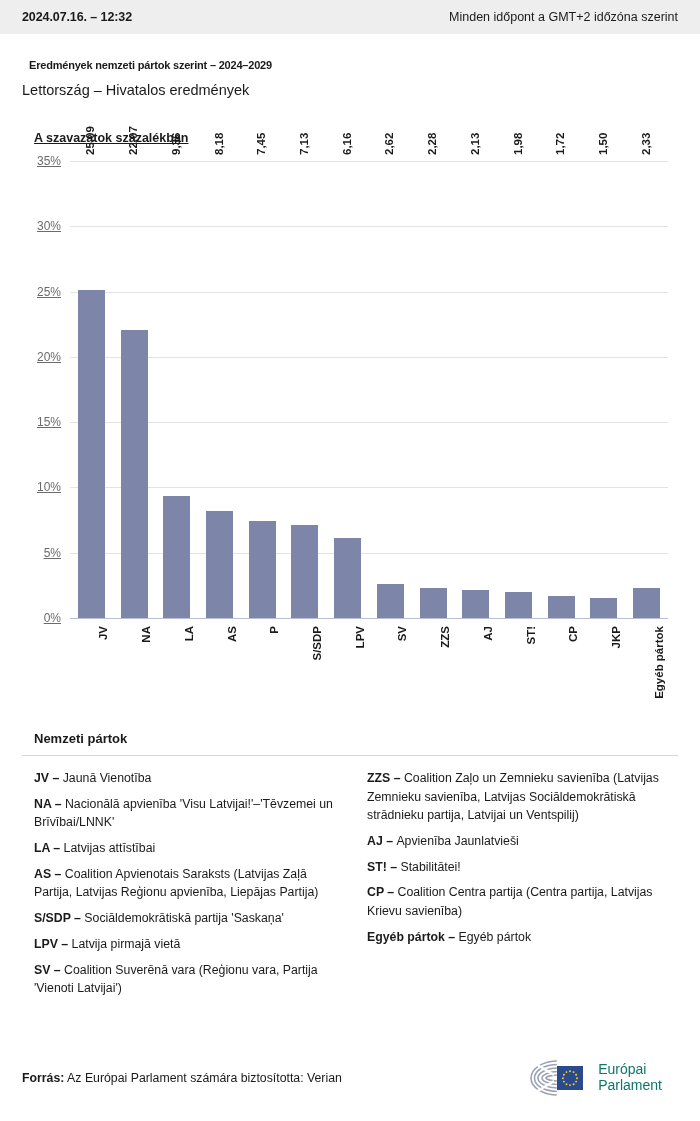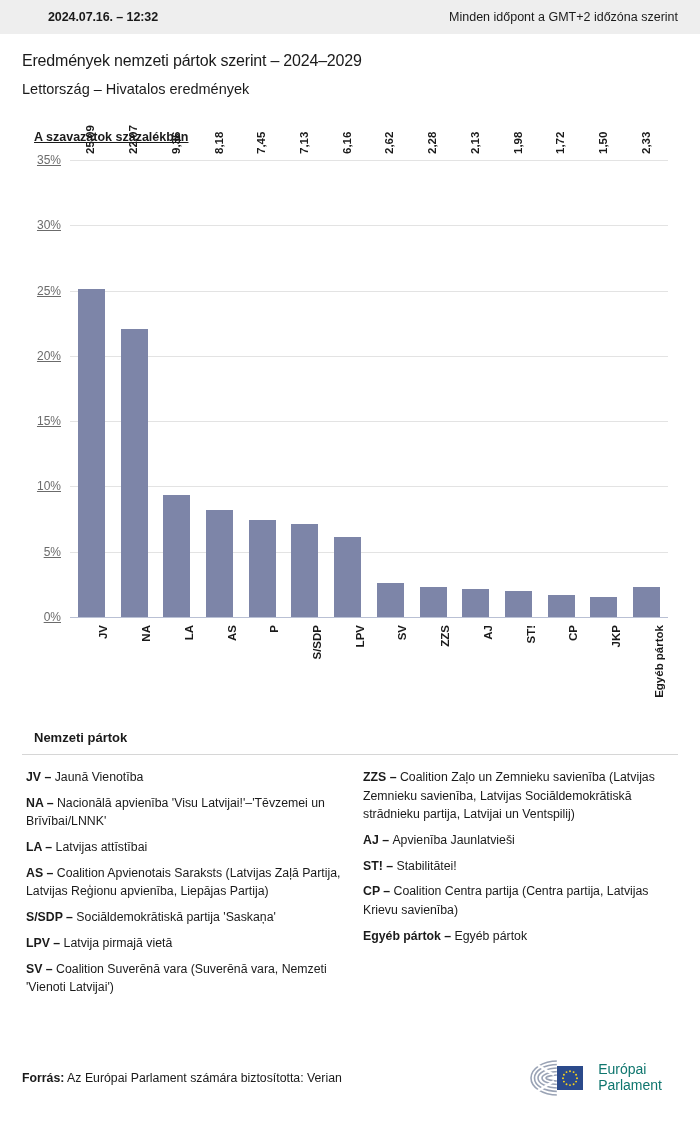--- a/index.html
+++ b/index.html
@@ -24,34 +24,33 @@
     align-items: center;
     justify-content: space-between;
     padding: 0 22px;
     box-sizing: border-box;
   }
   .topbar-time {
     font-size: 12.5px;
     font-weight: bold;
     letter-spacing: -0.1px;
     color: #1a1a1a;
-    margin-left: 26px;
   }
   .topbar-tz {
     font-size: 12.5px;
     color: #1a1a1a;
   }
 
   
   .titles { padding: 18px 22px 0 22px; }
   .chart-title {
-    font-size: 16px;
-    font-weight: normal;
+    font-size: 11px;
+    font-weight: bold;
     letter-spacing: -0.2px;
-    margin: 0;
+    margin: 7px;
   }
   .chart-subtitle {
     font-size: 14.5px;
     margin: 11px 0 0 0;
     color: #1a1a1a;
     font-weight: normal;
   }
   .axis-title {
     font-size: 12.5px;
     font-weight: bold;
@@ -156,21 +155,21 @@
     margin: 0 0 9px 12px;
   }
   .legend-rule {
     height: 1px;
     background: #d6d6d6;
     margin: 0 0 13px 0;
   }
   .legend-cols {
     display: flex;
     gap: 22px;
-    margin-left: 4px;
+    margin-left: 12px;
   }
   .legend-col {
     flex: 1 1 0;
   }
   .legend-item {
     font-size: 12.3px;
     line-height: 1.52;
     margin-bottom: 7px;
     color: #1a1a1a;
   }
@@ -372,21 +371,21 @@
   <div class="legend-title">Nemzeti pártok</div>
   <div class="legend-rule"></div>
   <div class="legend-cols">
     <div class="legend-col" id="legend-left">
         <div class="legend-item"><span class="legend-abbr">JV – </span><span>Jaunā Vienotība</span></div>
         <div class="legend-item"><span class="legend-abbr">NA – </span><span>Nacionālā apvienība 'Visu Latvijai!'–'Tēvzemei un Brīvībai/LNNK'</span></div>
         <div class="legend-item"><span class="legend-abbr">LA – </span><span>Latvijas attīstībai</span></div>
         <div class="legend-item"><span class="legend-abbr">AS – </span><span>Coalition Apvienotais Saraksts (Latvijas Zaļā Partija, Latvijas Reģionu apvienība, Liepājas Partija)</span></div>
         <div class="legend-item"><span class="legend-abbr">S/SDP – </span><span>Sociāldemokrātiskā partija 'Saskaņa'</span></div>
         <div class="legend-item"><span class="legend-abbr">LPV – </span><span>Latvija pirmajā vietā</span></div>
-        <div class="legend-item"><span class="legend-abbr">SV – </span><span>Coalition Suverēnā vara (Suverēnā vara, Nemzeti 'Vienoti Latvijai')</span></div>
+        <div class="legend-item"><span class="legend-abbr">SV – </span><span>Coalition Suverēnā vara (Reģionu vara, Partija 'Vienoti Latvijai')</span></div>
       </div>
     <div class="legend-col" id="legend-right">
         <div class="legend-item"><span class="legend-abbr">ZZS – </span><span>Coalition Zaļo un Zemnieku savienība (Latvijas Zemnieku savienība, Latvijas Sociāldemokrātiskā strādnieku partija, Latvijai un Ventspilij)</span></div>
         <div class="legend-item"><span class="legend-abbr">AJ – </span><span>Apvienība Jaunlatvieši</span></div>
         <div class="legend-item"><span class="legend-abbr">ST! – </span><span>Stabilitātei!</span></div>
         <div class="legend-item"><span class="legend-abbr">CP – </span><span>Coalition Centra partija (Centra partija, Latvijas Krievu savienība)</span></div>
         <div class="legend-item"><span class="legend-abbr">Egyéb pártok – </span><span>Egyéb pártok</span></div>
       </div>
   </div>
 </div>

